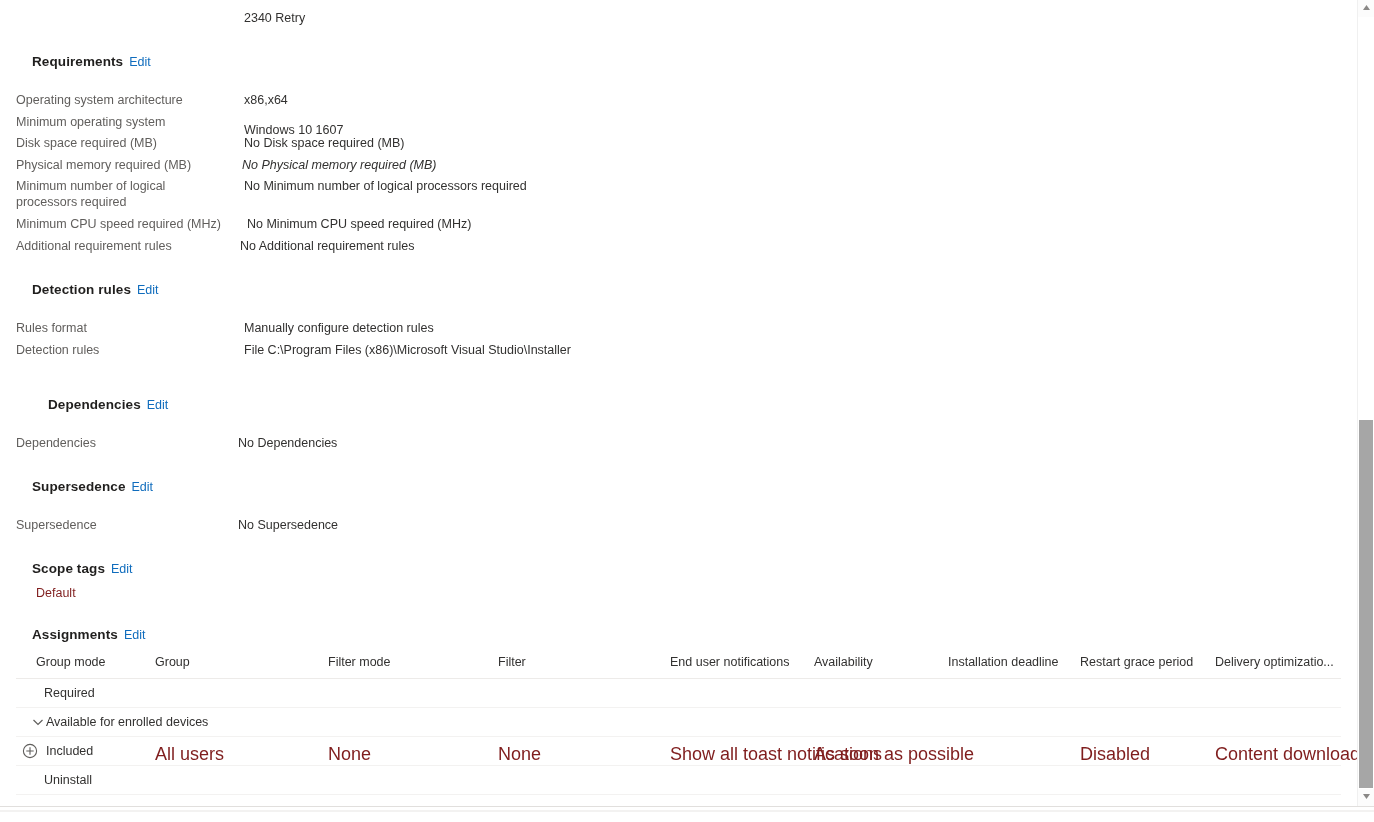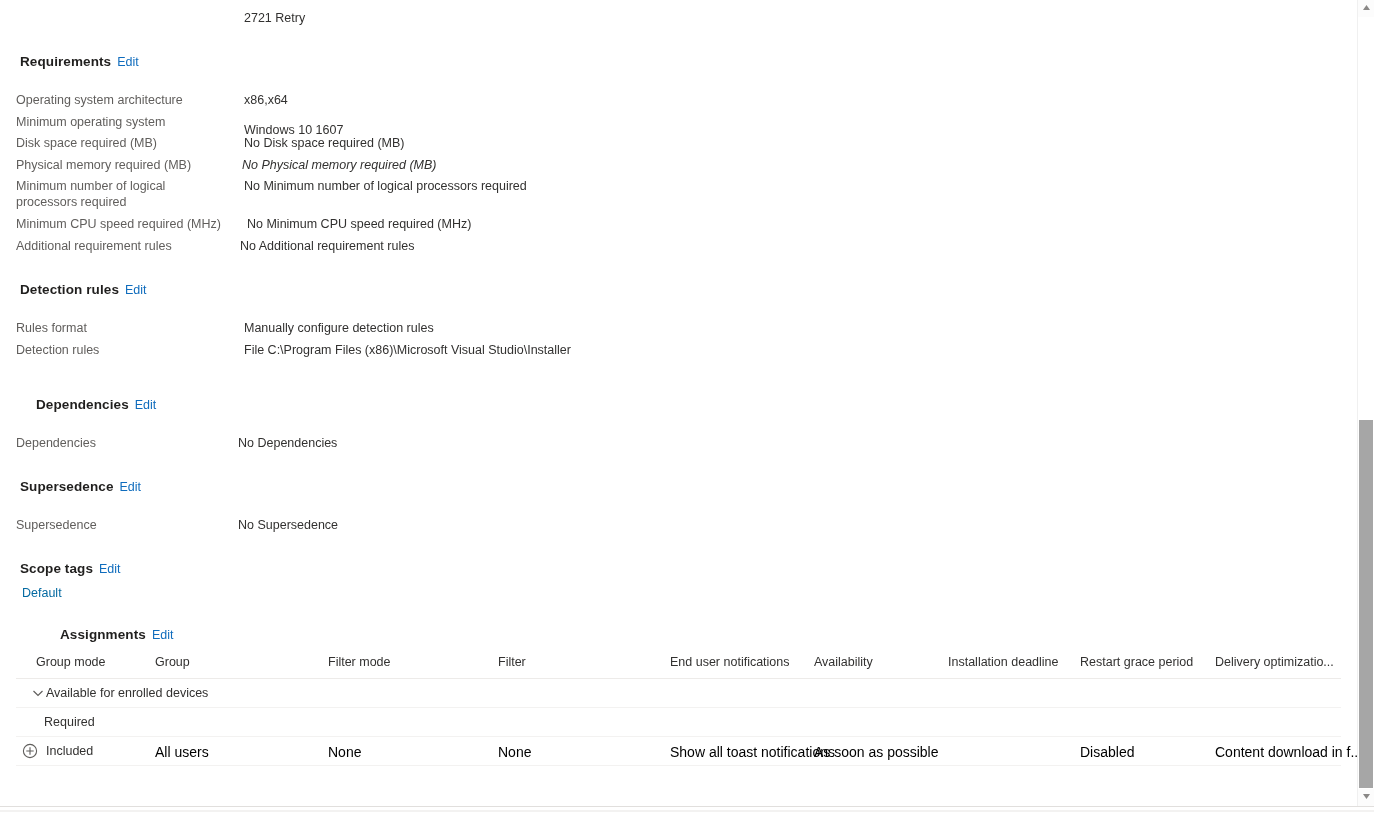--- a/index.html
+++ b/index.html
@@ -33,21 +33,21 @@
 
   
   .toprow {
     position: absolute;
     left: 244px; top: 10px;
   }
 
   
   .section-head {
     position: absolute;
-    left: 20px;
+    left: 32px;
     white-space: nowrap;
   }
   .section-head .h-title {
     font-size: 13.5px;
     font-weight: bold;
     color: #201f1e;
     letter-spacing: .1px;
   }
   .section-head .edit-link {
     font-size: 12.5px;
@@ -69,23 +69,23 @@
     width: 218px;
   }
   .prop .p-value {
     position: absolute;
     top: 0;
   }
 
   
   .scopetag {
     position: absolute;
-    left: 22px;
+    left: 36px;
     font-size: 12.5px;
-    color: #0369a1;
+    color: #7f1d1d;
   }
 
   
   #assign-table {
     position: absolute;
     left: 16px;
     top: 655px;
     width: 1325px;
   }
   .atab-header {
@@ -102,22 +102,22 @@
     cursor: pointer;
   }
   .atab-row {
     position: relative;
     height: 29px;
     border-bottom: 1px solid #f3f2f1;
   }
   .atab-row .cell {
     position: absolute;
     top: 7px;
-    font-size: 14px;
-    color: #000000;
+    font-size: 18px;
+    color: #7f1d1d;
     white-space: nowrap;
   }
   .atab-row .gm {
     position: absolute;
     top: 7px;
     white-space: nowrap;
     font-size: 12.5px;
     color: #323130;
   }
   .atab-row .rowicon {
@@ -184,21 +184,21 @@
     cursor: pointer;
   }
 </style>
 </head>
 <body>
 
 <div id="page">
 
   <div id="content">
 
-    <div class="toprow val">2721 Retry</div>
+    <div class="toprow val">2340 Retry</div>
 
     <div class="section-head" style="top:52px;">
       <span class="h-title">Requirements</span><a class="edit-link" href="#">Edit</a>
     </div>
 
     <div class="prop" style="top:92px;">
       <span class="p-label lbl">Operating system architecture</span>
       <span class="p-value val" style="left:228px;">x86,x64</span>
     </div>
 
@@ -263,57 +263,57 @@
       <span class="p-label lbl">Supersedence</span>
       <span class="p-value val" style="left:222px;">No Supersedence</span>
     </div>
 
     <div class="section-head" style="top:559px;">
       <span class="h-title">Scope tags</span><a class="edit-link" href="#">Edit</a>
     </div>
 
     <div class="scopetag" style="top:586px;">Default</div>
 
-    <div class="section-head" style="top:625px;margin-left:40px;">
+    <div class="section-head" style="top:625px;">
       <span class="h-title">Assignments</span><a class="edit-link" href="#">Edit</a>
     </div>
 
     <div id="assign-table">
 
       <div class="atab-header">
         <span class="cell" style="left:20px;">Group mode</span>
         <span class="cell" style="left:139px;">Group</span>
         <span class="cell" style="left:312px;">Filter mode</span>
         <span class="cell" style="left:482px;">Filter</span>
         <span class="cell" style="left:654px;">End user notifications</span>
         <span class="cell" style="left:798px;">Availability</span>
         <span class="cell" style="left:932px;">Installation deadline</span>
         <span class="cell" style="left:1064px;">Restart grace period</span>
         <span class="cell" style="left:1199px;">Delivery optimizatio...</span>
       </div>
 
       <div class="atab-row">
-        <span class="rowicon" style="left:14px;">
-          <svg width="16" height="16" viewBox="0 0 16 16">
-              <path d="M3.5 6 L8 10.5 L12.5 6" fill="none" stroke="#605e5c" stroke-width="1.2"></path>
-            </svg>
-        </span>
-        <span class="gm indent">Available for enrolled devices</span>
+        <span class="gm indent2" style="left:28px;">Required</span>
         <span class="cell" style="left:139px;"></span>
         <span class="cell" style="left:312px;"></span>
         <span class="cell" style="left:482px;"></span>
         <span class="cell" style="left:654px;"></span>
         <span class="cell" style="left:798px;"></span>
         <span class="cell" style="left:932px;"></span>
         <span class="cell" style="left:1064px;"></span>
         <span class="cell" style="left:1199px;"></span>
       </div>
 
       <div class="atab-row">
-        <span class="gm indent2" style="left:28px;">Required</span>
+        <span class="rowicon" style="left:14px;">
+          <svg width="16" height="16" viewBox="0 0 16 16">
+              <path d="M3.5 6 L8 10.5 L12.5 6" fill="none" stroke="#605e5c" stroke-width="1.2"></path>
+            </svg>
+        </span>
+        <span class="gm indent">Available for enrolled devices</span>
         <span class="cell" style="left:139px;"></span>
         <span class="cell" style="left:312px;"></span>
         <span class="cell" style="left:482px;"></span>
         <span class="cell" style="left:654px;"></span>
         <span class="cell" style="left:798px;"></span>
         <span class="cell" style="left:932px;"></span>
         <span class="cell" style="left:1064px;"></span>
         <span class="cell" style="left:1199px;"></span>
       </div>
 
@@ -328,20 +328,31 @@
         <span class="cell" style="left:139px;">All users</span>
         <span class="cell" style="left:312px;">None</span>
         <span class="cell" style="left:482px;">None</span>
         <span class="cell" style="left:654px;">Show all toast notifications</span>
         <span class="cell" style="left:798px;">As soon as possible</span>
         <span class="cell" style="left:932px;"></span>
         <span class="cell" style="left:1064px;">Disabled</span>
         <span class="cell" style="left:1199px;">Content download in f...</span>
       </div>
 
+      <div class="atab-row">
+        <span class="gm indent2" style="left:28px;">Uninstall</span>
+        <span class="cell" style="left:139px;"></span>
+        <span class="cell" style="left:312px;"></span>
+        <span class="cell" style="left:482px;"></span>
+        <span class="cell" style="left:654px;"></span>
+        <span class="cell" style="left:798px;"></span>
+        <span class="cell" style="left:932px;"></span>
+        <span class="cell" style="left:1064px;"></span>
+        <span class="cell" style="left:1199px;"></span>
+      </div>
 
     </div>
 
   </div>
 
   <div id="vscroll">
     <div class="arrow up">
       <svg width="7" height="5" viewBox="0 0 7 5">
           <path d="M3.5 0 L7 5 L0 5 Z" fill="#8a8886"></path>
         </svg>

